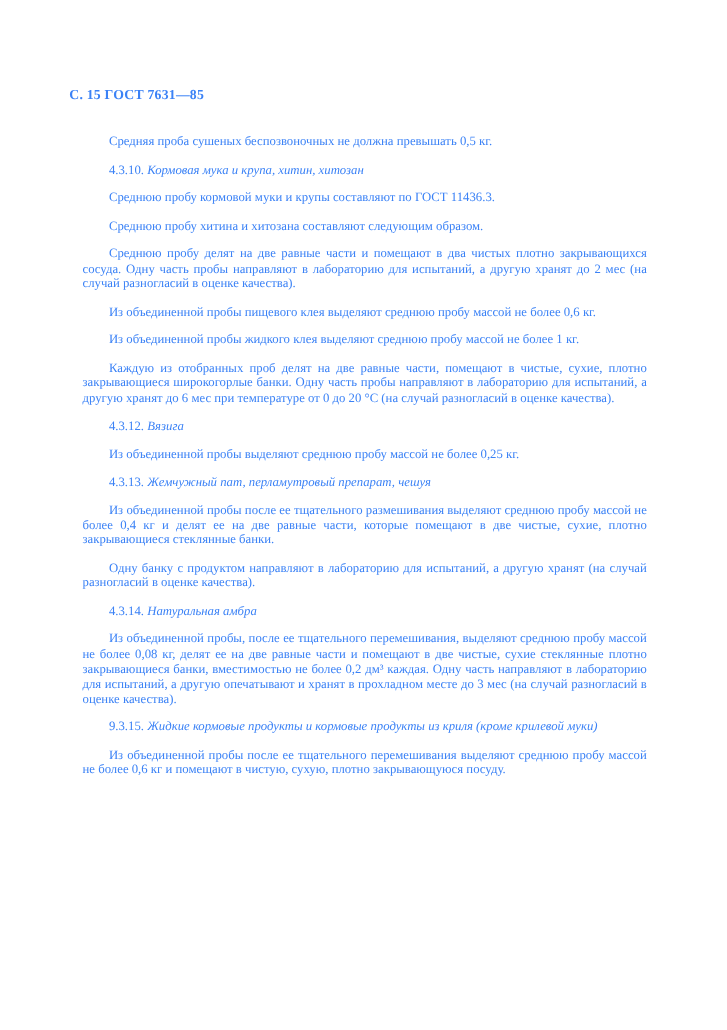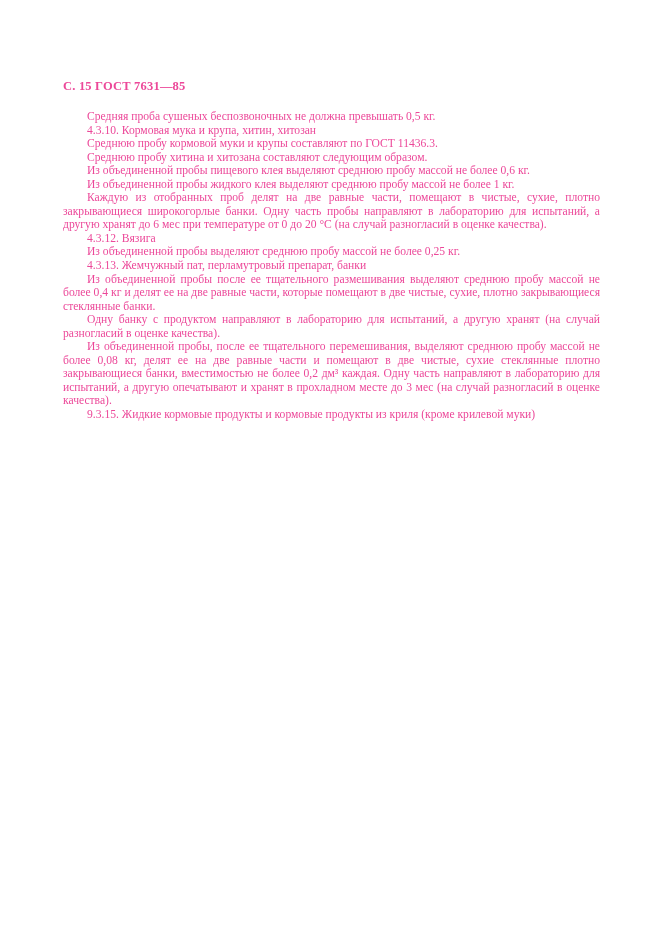--- a/index.html
+++ b/index.html
@@ -1,21 +1,21 @@
 <!DOCTYPE html>
 <html lang="ru"><head>
 <meta charset="utf-8">
 <style>
   html, body { margin: 0; padding: 0; background: #ffffff; }
   .page {
     position: relative;
     width: 661px;
     height: 788px;
     background: #ffffff;
-    color: #ec4899;
+    color: #3b82f6;
     font-family: "Liberation Serif", "DejaVu Serif", serif;
     overflow: hidden;
   }
   .running-header {
     position: absolute;
     top: 79px;
     left: 63px;
     font-size: 12.5px;
     font-weight: bold;
     letter-spacing: 0.2px;
@@ -24,27 +24,27 @@
   .content {
     position: absolute;
     top: 110px;
     left: 63px;
     width: 537px;
     font-size: 11.6px;
     line-height: 13.55px;
     text-align: justify;
   }
   .content p {
-    margin: 0;
+    margin: 12px;
     padding: 0;
     text-indent: 24px;
   }
   .content p.heading { text-align: left; }
   .heading .num { font-style: normal; }
-  .heading .title { }
+  .heading .title { font-style: italic; }
   .page-number {
     position: absolute;
     top: 854px;
     left: 0;
     width: 100%;
     text-align: right;
     font-size: 11px;
     padding-left: 32px;
   }
 </style>
@@ -56,38 +56,41 @@
   <div class="running-header">С. 15 ГОСТ 7631—85</div>
 
   <div class="content">
 
     <p class="body">Средняя проба сушеных беспозвоночных не должна превышать 0,5 кг.</p>
 
     <p class="heading"><span class="num">4.3.10.</span> <span class="title">Кормовая мука и крупа, хитин, хитозан</span></p>
 
     <p class="body">Среднюю пробу кормовой муки и крупы составляют по ГОСТ 11436.3.</p>
     <p class="body">Среднюю пробу хитина и хитозана составляют следующим образом.</p>
+    <p class="body">Среднюю пробу делят на две равные части и помещают в два чистых плотно закрывающихся сосуда. Одну часть пробы направляют в лабораторию для испытаний, а другую хранят до 2 мес (на случай разногласий в оценке качества).</p>
 
 
     <p class="body">Из объединенной пробы пищевого клея выделяют среднюю пробу массой не более 0,6 кг.</p>
     <p class="body">Из объединенной пробы жидкого клея выделяют среднюю пробу массой не более 1 кг.</p>
     <p class="body">Каждую из отобранных проб делят на две равные части, помещают в чистые, сухие, плотно закрывающиеся широкогорлые банки. Одну часть пробы направляют в лабораторию для испытаний, а другую хранят до 6 мес при температуре от 0 до 20 °С (на случай разногласий в оценке качества).</p>
 
     <p class="heading"><span class="num">4.3.12.</span> <span class="title">Вязига</span></p>
 
     <p class="body">Из объединенной пробы выделяют среднюю пробу массой не более 0,25 кг.</p>
 
-    <p class="heading"><span class="num">4.3.13.</span> <span class="title">Жемчужный пат, перламутровый препарат, банки</span></p>
+    <p class="heading"><span class="num">4.3.13.</span> <span class="title">Жемчужный пат, перламутровый препарат, чешуя</span></p>
 
     <p class="body">Из объединенной пробы после ее тщательного размешивания выделяют среднюю пробу массой не более 0,4 кг и делят ее на две равные части, которые помещают в две чистые, сухие, плотно закрывающиеся стеклянные банки.</p>
     <p class="body">Одну банку с продуктом направляют в лабораторию для испытаний, а другую хранят (на случай разногласий в оценке качества).</p>
 
+    <p class="heading"><span class="num">4.3.14.</span> <span class="title">Натуральная амбра</span></p>
 
     <p class="body">Из объединенной пробы, после ее тщательного перемешивания, выделяют среднюю пробу массой не более 0,08 кг, делят ее на две равные части и помещают в две чистые, сухие стеклянные плотно закрывающиеся банки, вместимостью не более 0,2 дм³  каждая. Одну часть направляют в лабораторию для испытаний, а другую опечатывают и хранят в прохладном месте до 3 мес (на случай разногласий в оценке качества).</p>
 
     <p class="heading"><span class="num">9.3.15.</span> <span class="title">Жидкие кормовые продукты и кормовые  продукты из криля (кроме крилевой муки)</span></p>
 
+    <p class="body">Из объединенной пробы после ее тщательного перемешивания выделяют среднюю пробу массой не более 0,6 кг и помещают в чистую, сухую, плотно закрывающуюся посуду.</p>
 
   </div>
 
   <div class="page-number">34</div>
 
 </div>
 
 </body></html>

